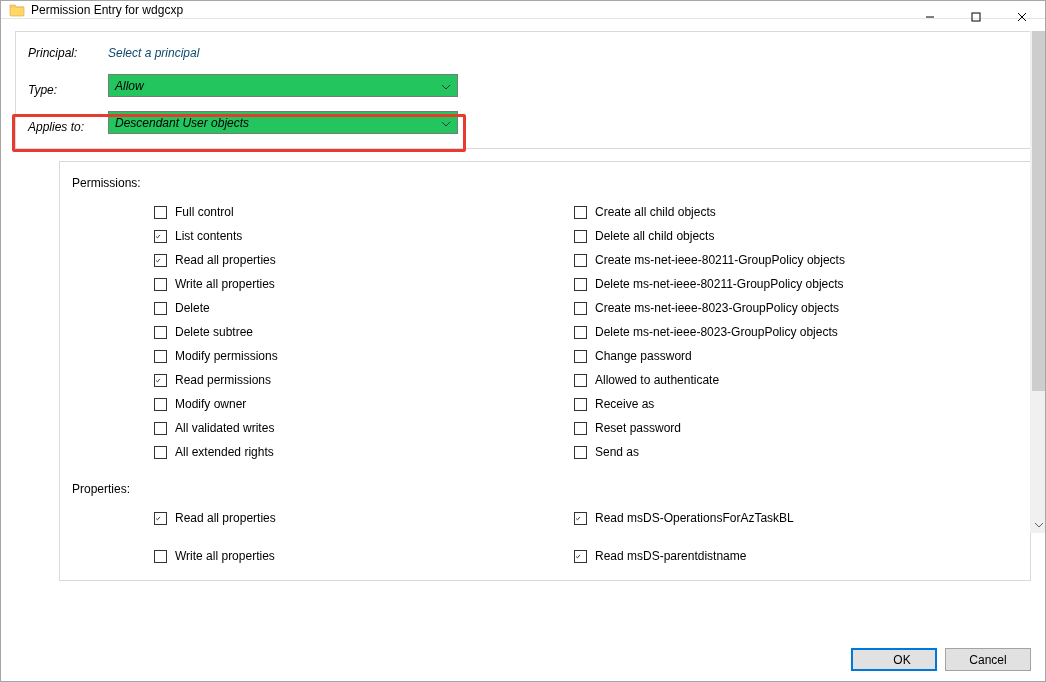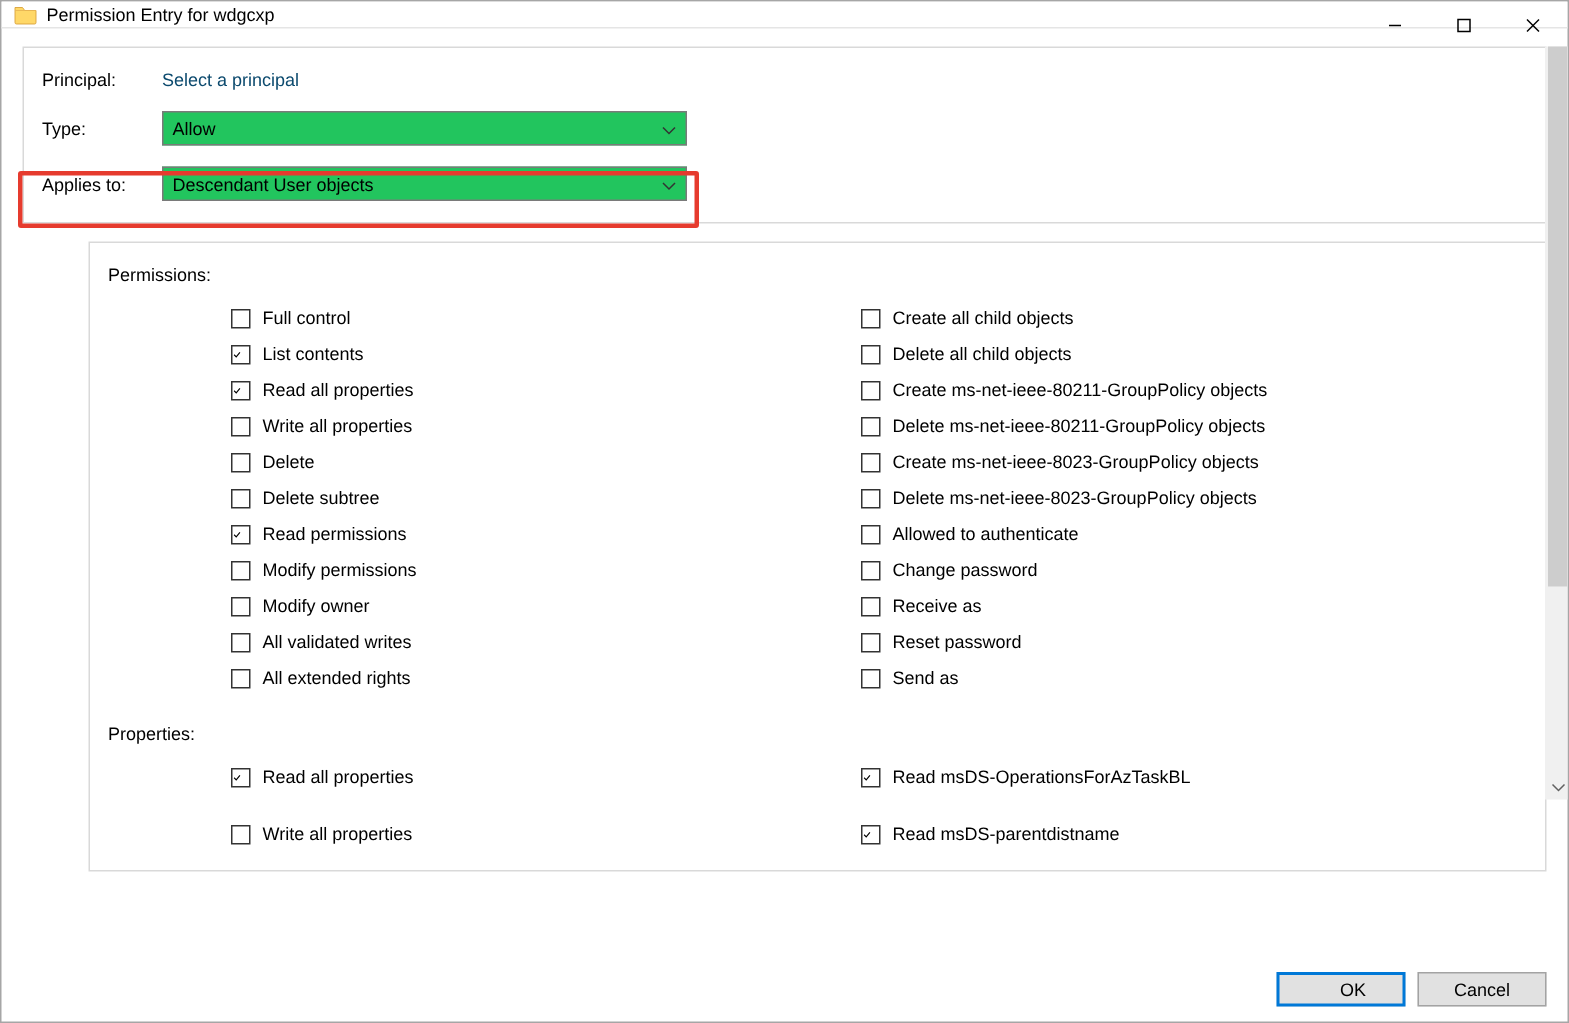--- a/index.html
+++ b/index.html
@@ -45,22 +45,23 @@
     position: relative;
   }
   .panel {
     border: 1px solid #d9d9d9;
     padding: 14px 12px 14px 12px;
     margin-bottom: 12px;
     background: #fff;
   }
   .row {
     display: flex;
-    align-items: center;
+    align-items: flex-end;
     margin-bottom: 14px;
+    font-style: italic;
   }
   .row:last-child { margin-bottom: 0; }
   .row .lab {
     width: 80px;
   }
   .link {
     color: #0c4a6e;
     cursor: pointer;
   }
   .combo {
@@ -259,33 +260,33 @@
           </div>
           <div class="chk">
             <span class="box"></span>
             <span>Delete</span>
           </div>
           <div class="chk">
             <span class="box"></span>
             <span>Delete subtree</span>
           </div>
           <div class="chk">
+            <span class="box"></span>
+            <span>Modify permissions</span>
+          </div>
+          <div class="chk">
             <span class="box checked">
               <svg width="11" height="11" viewBox="0 0 11 11">
                 <polyline points="2,5.5 4.5,8 9,2.5" fill="none" stroke="#000" stroke-width="1.4"></polyline>
               </svg>
             </span>
             <span>Read permissions</span>
           </div>
           <div class="chk">
             <span class="box"></span>
-            <span>Modify permissions</span>
-          </div>
-          <div class="chk">
-            <span class="box"></span>
             <span>Modify owner</span>
           </div>
           <div class="chk">
             <span class="box"></span>
             <span>All validated writes</span>
           </div>
           <div class="chk">
             <span class="box"></span>
             <span>All extended rights</span>
           </div>
@@ -310,25 +311,25 @@
           <div class="chk">
             <span class="box"></span>
             <span>Create ms-net-ieee-8023-GroupPolicy objects</span>
           </div>
           <div class="chk">
             <span class="box"></span>
             <span>Delete ms-net-ieee-8023-GroupPolicy objects</span>
           </div>
           <div class="chk">
             <span class="box"></span>
+            <span>Change password</span>
+          </div>
+          <div class="chk">
+            <span class="box"></span>
             <span>Allowed to authenticate</span>
-          </div>
-          <div class="chk">
-            <span class="box"></span>
-            <span>Change password</span>
           </div>
           <div class="chk">
             <span class="box"></span>
             <span>Receive as</span>
           </div>
           <div class="chk">
             <span class="box"></span>
             <span>Reset password</span>
           </div>
           <div class="chk">

